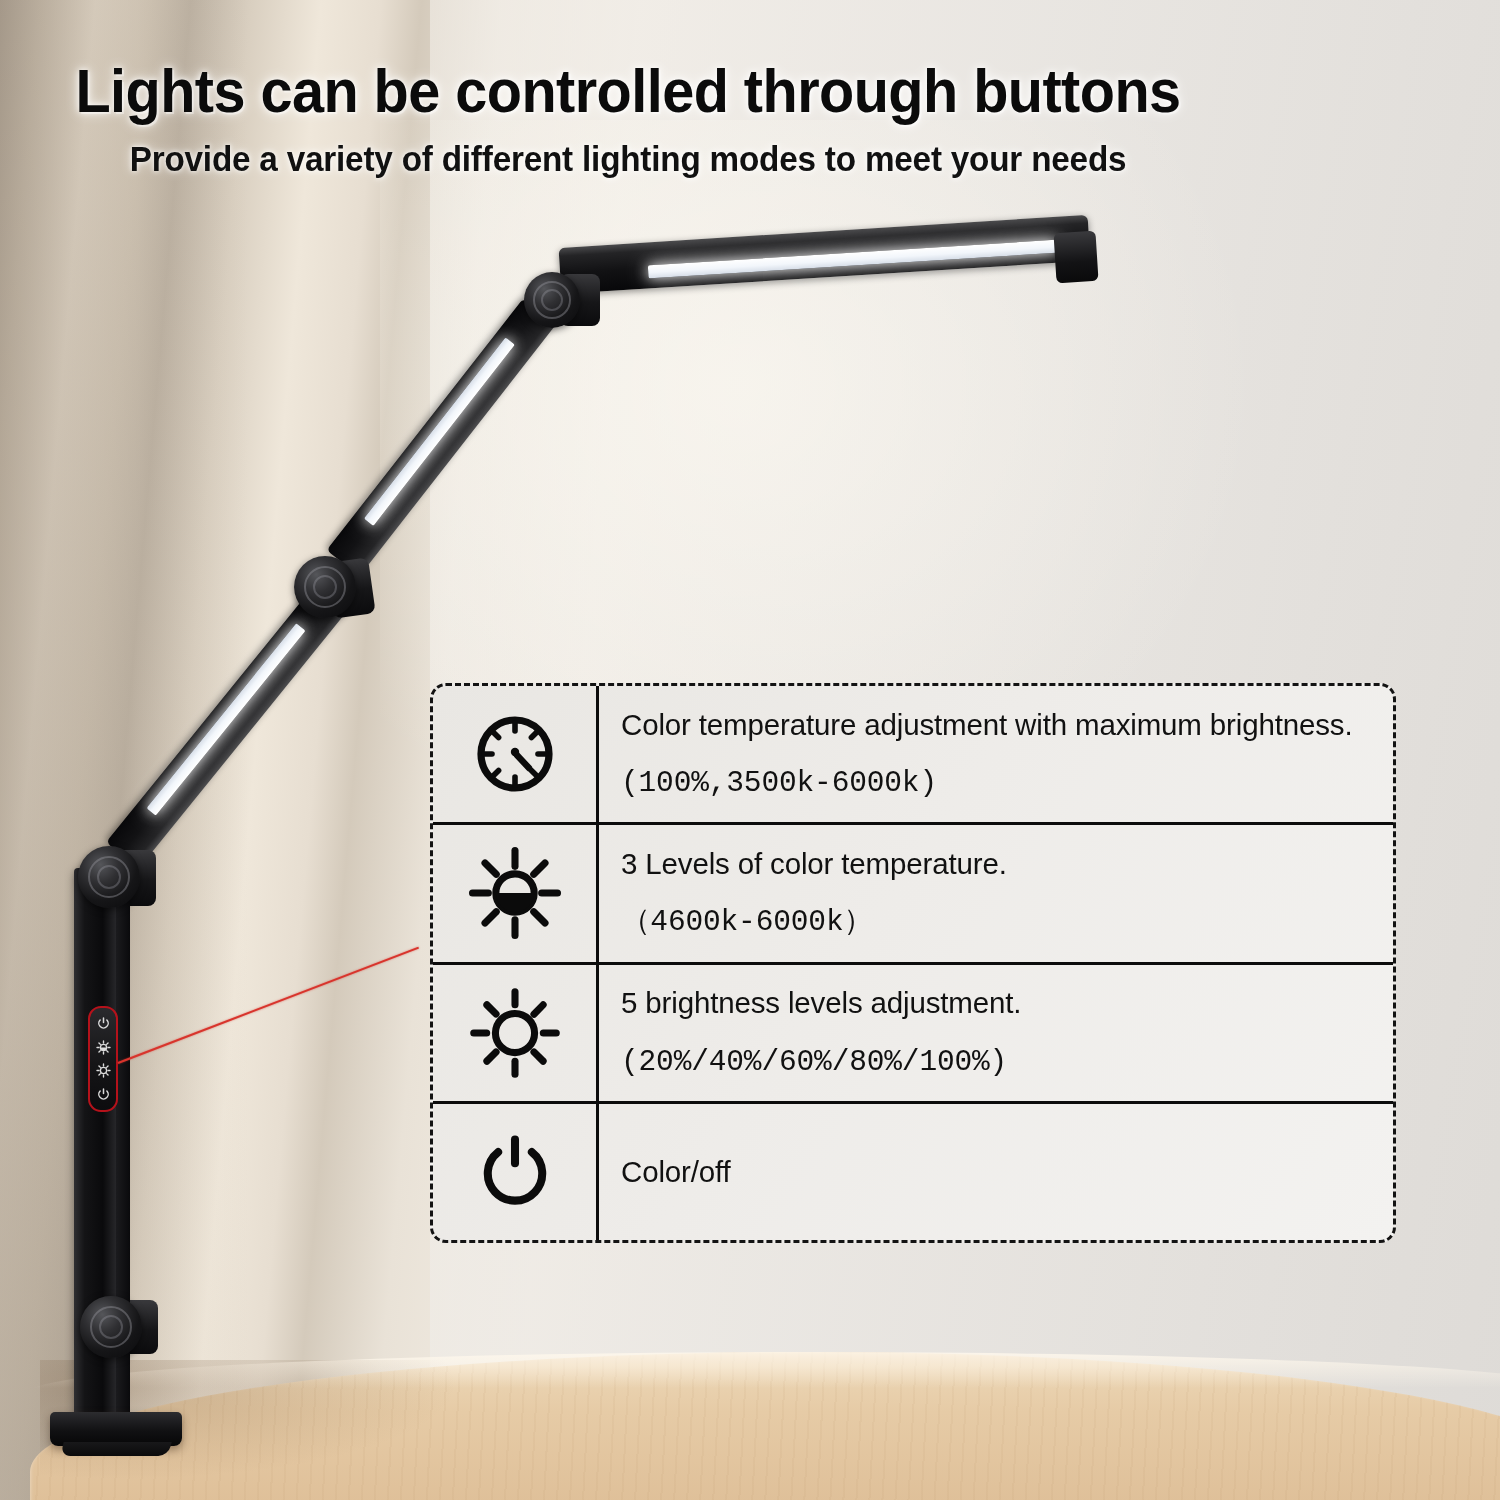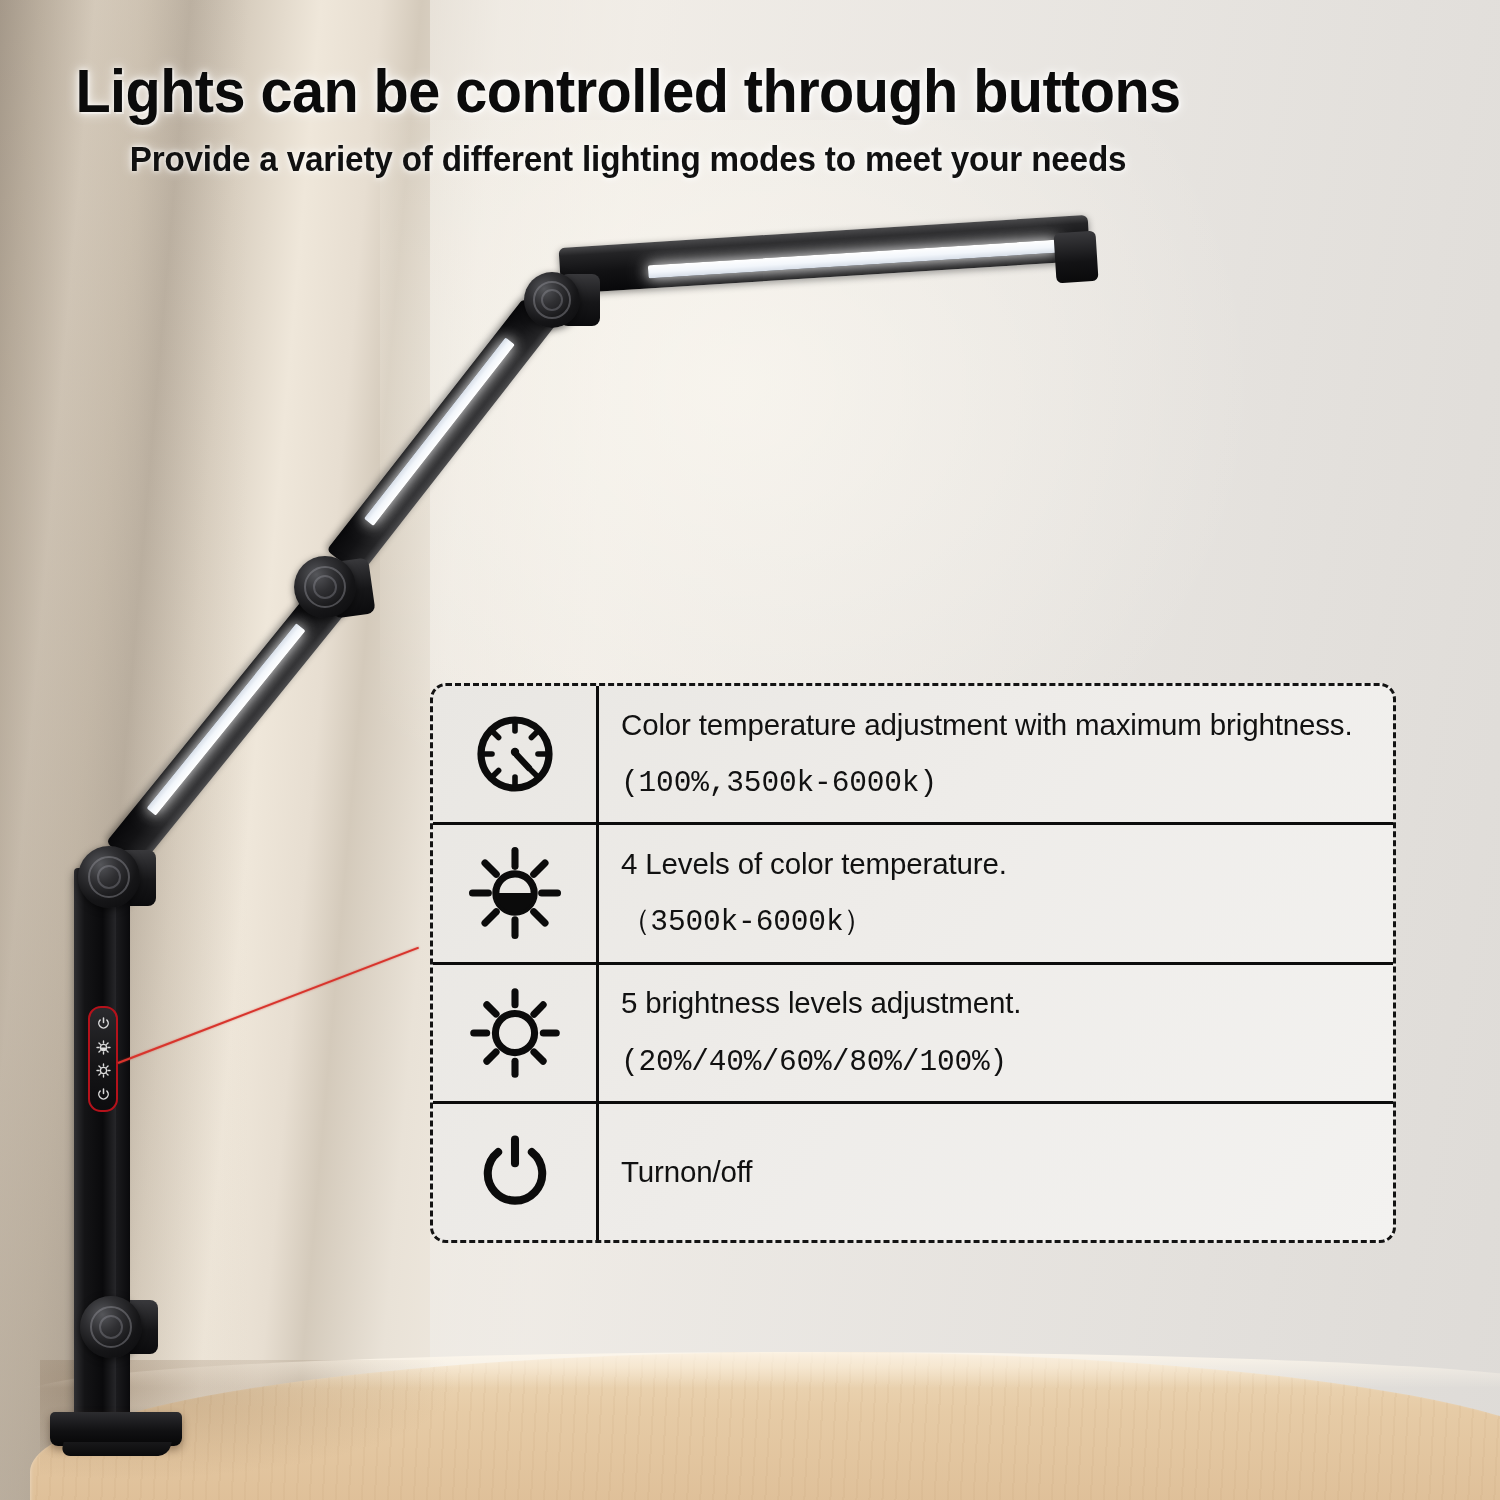--- a/index.html
+++ b/index.html
@@ -462,22 +462,22 @@
             <path d="M3.6 24h7.6"></path>
               <path d="M36.8 24h7.6"></path>
             <path d="M9.6 9.6l5.4 5.4"></path>
               <path d="M33 33l5.4 5.4"></path>
             <path d="M38.4 9.6L33 15"></path>
               <path d="M15 33l-5.4 5.4"></path>
           </g>
         </svg>
       </div>
       <div class="text-cell">
-        <div class="text-primary">4 Levels of color temperature.</div>
-        <div class="text-secondary">（3500k-6000k）</div>
+        <div class="text-primary">3 Levels of color temperature.</div>
+        <div class="text-secondary">（4600k-6000k）</div>
       </div>
     </div>
 
     <div class="feature-row">
       <div class="icon-cell">
         <svg width="100" height="100" viewBox="0 0 48 48">
           <circle cx="24" cy="24" r="9.4" fill="none" stroke="#0b0b0b" stroke-width="3.4"></circle>
           <g stroke="#0b0b0b" stroke-width="3.4" stroke-linecap="round">
             <path d="M24 4.2v6.2"></path>
               <path d="M24 37.6v6.2"></path>
@@ -497,19 +497,19 @@
     </div>
 
     <div class="feature-row row-single">
       <div class="icon-cell">
         <svg width="92" height="92" viewBox="0 0 48 48" fill="none" stroke="#0b0b0b" stroke-width="4.2" stroke-linecap="round">
           <path d="M24 7v12.4"></path>
           <path d="M15.2 13.6a14.2 14.2 0 1 0 17.6 0"></path>
         </svg>
       </div>
       <div class="text-cell">
-        <div class="text-primary">Turnon/off</div>
+        <div class="text-primary">Color/off</div>
 
       </div>
     </div>
 
   </div>
 </div>
 
 </body></html>

